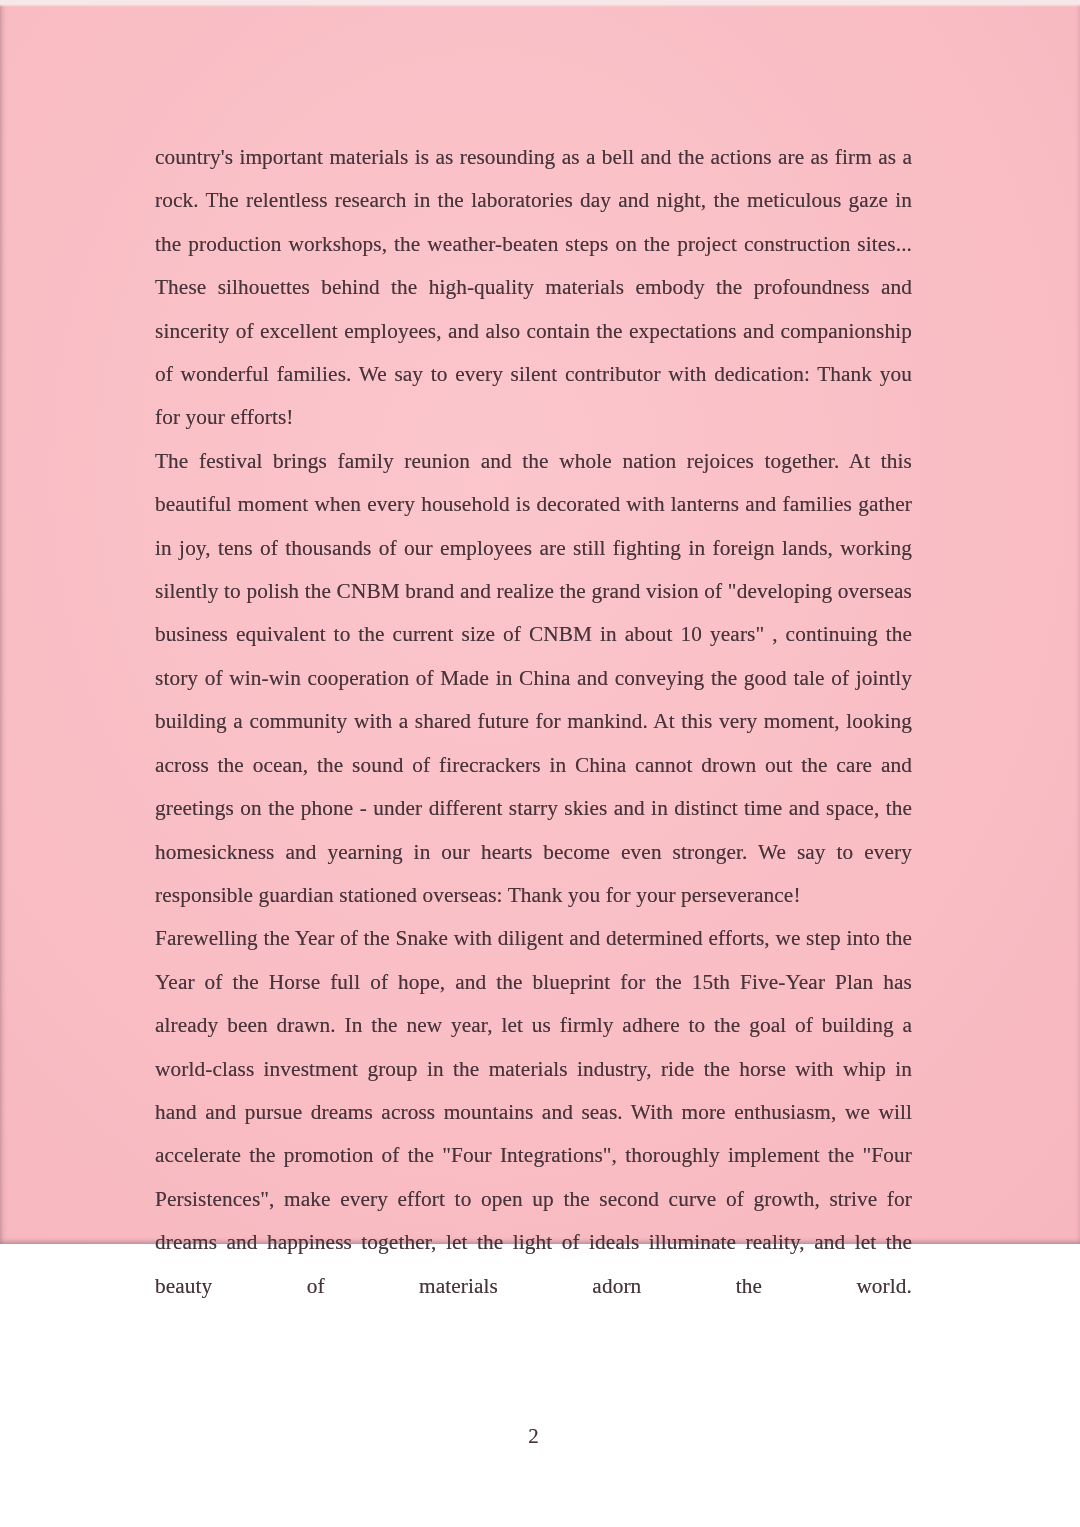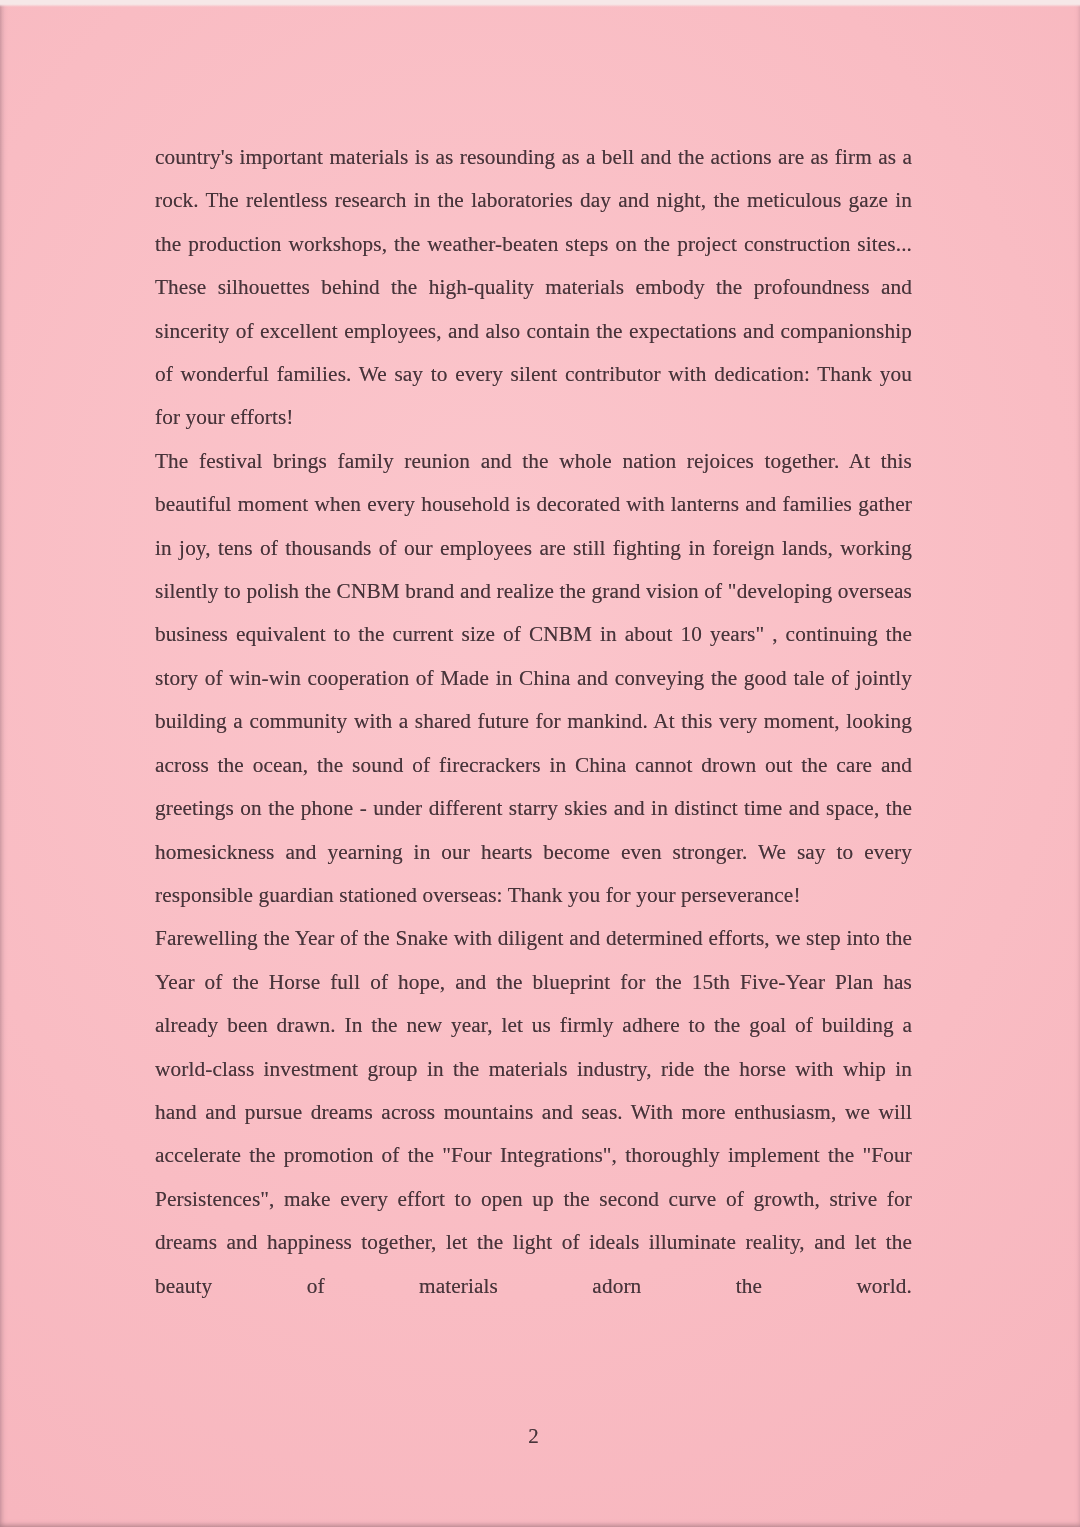--- a/index.html
+++ b/index.html
@@ -11,21 +11,21 @@
   * { margin: 0; padding: 0; box-sizing: border-box; }
   html, body {
     width: 1080px;
     height: 1527px;
     overflow: hidden;
     font-family: "Liberation Serif", "DejaVu Serif", serif;
   }
   .page {
     position: relative;
     width: 1080px;
-    height: 1527px;
+    height: 1244px;
     background:
       radial-gradient(ellipse 900px 1100px at 45% 38%, var(--paper_light) 0%, var(--paper) 65%, #f7b6be 100%);
     box-shadow:
       inset 3px 0 5px -1px rgba(130, 95, 105, 0.35),
       inset -2px 0 4px -1px rgba(190, 140, 150, 0.25),
       inset 0 -4px 5px -2px rgba(120, 85, 95, 0.40);
   }
   .top-edge {
     position: absolute;
     top: 0; left: 0;

